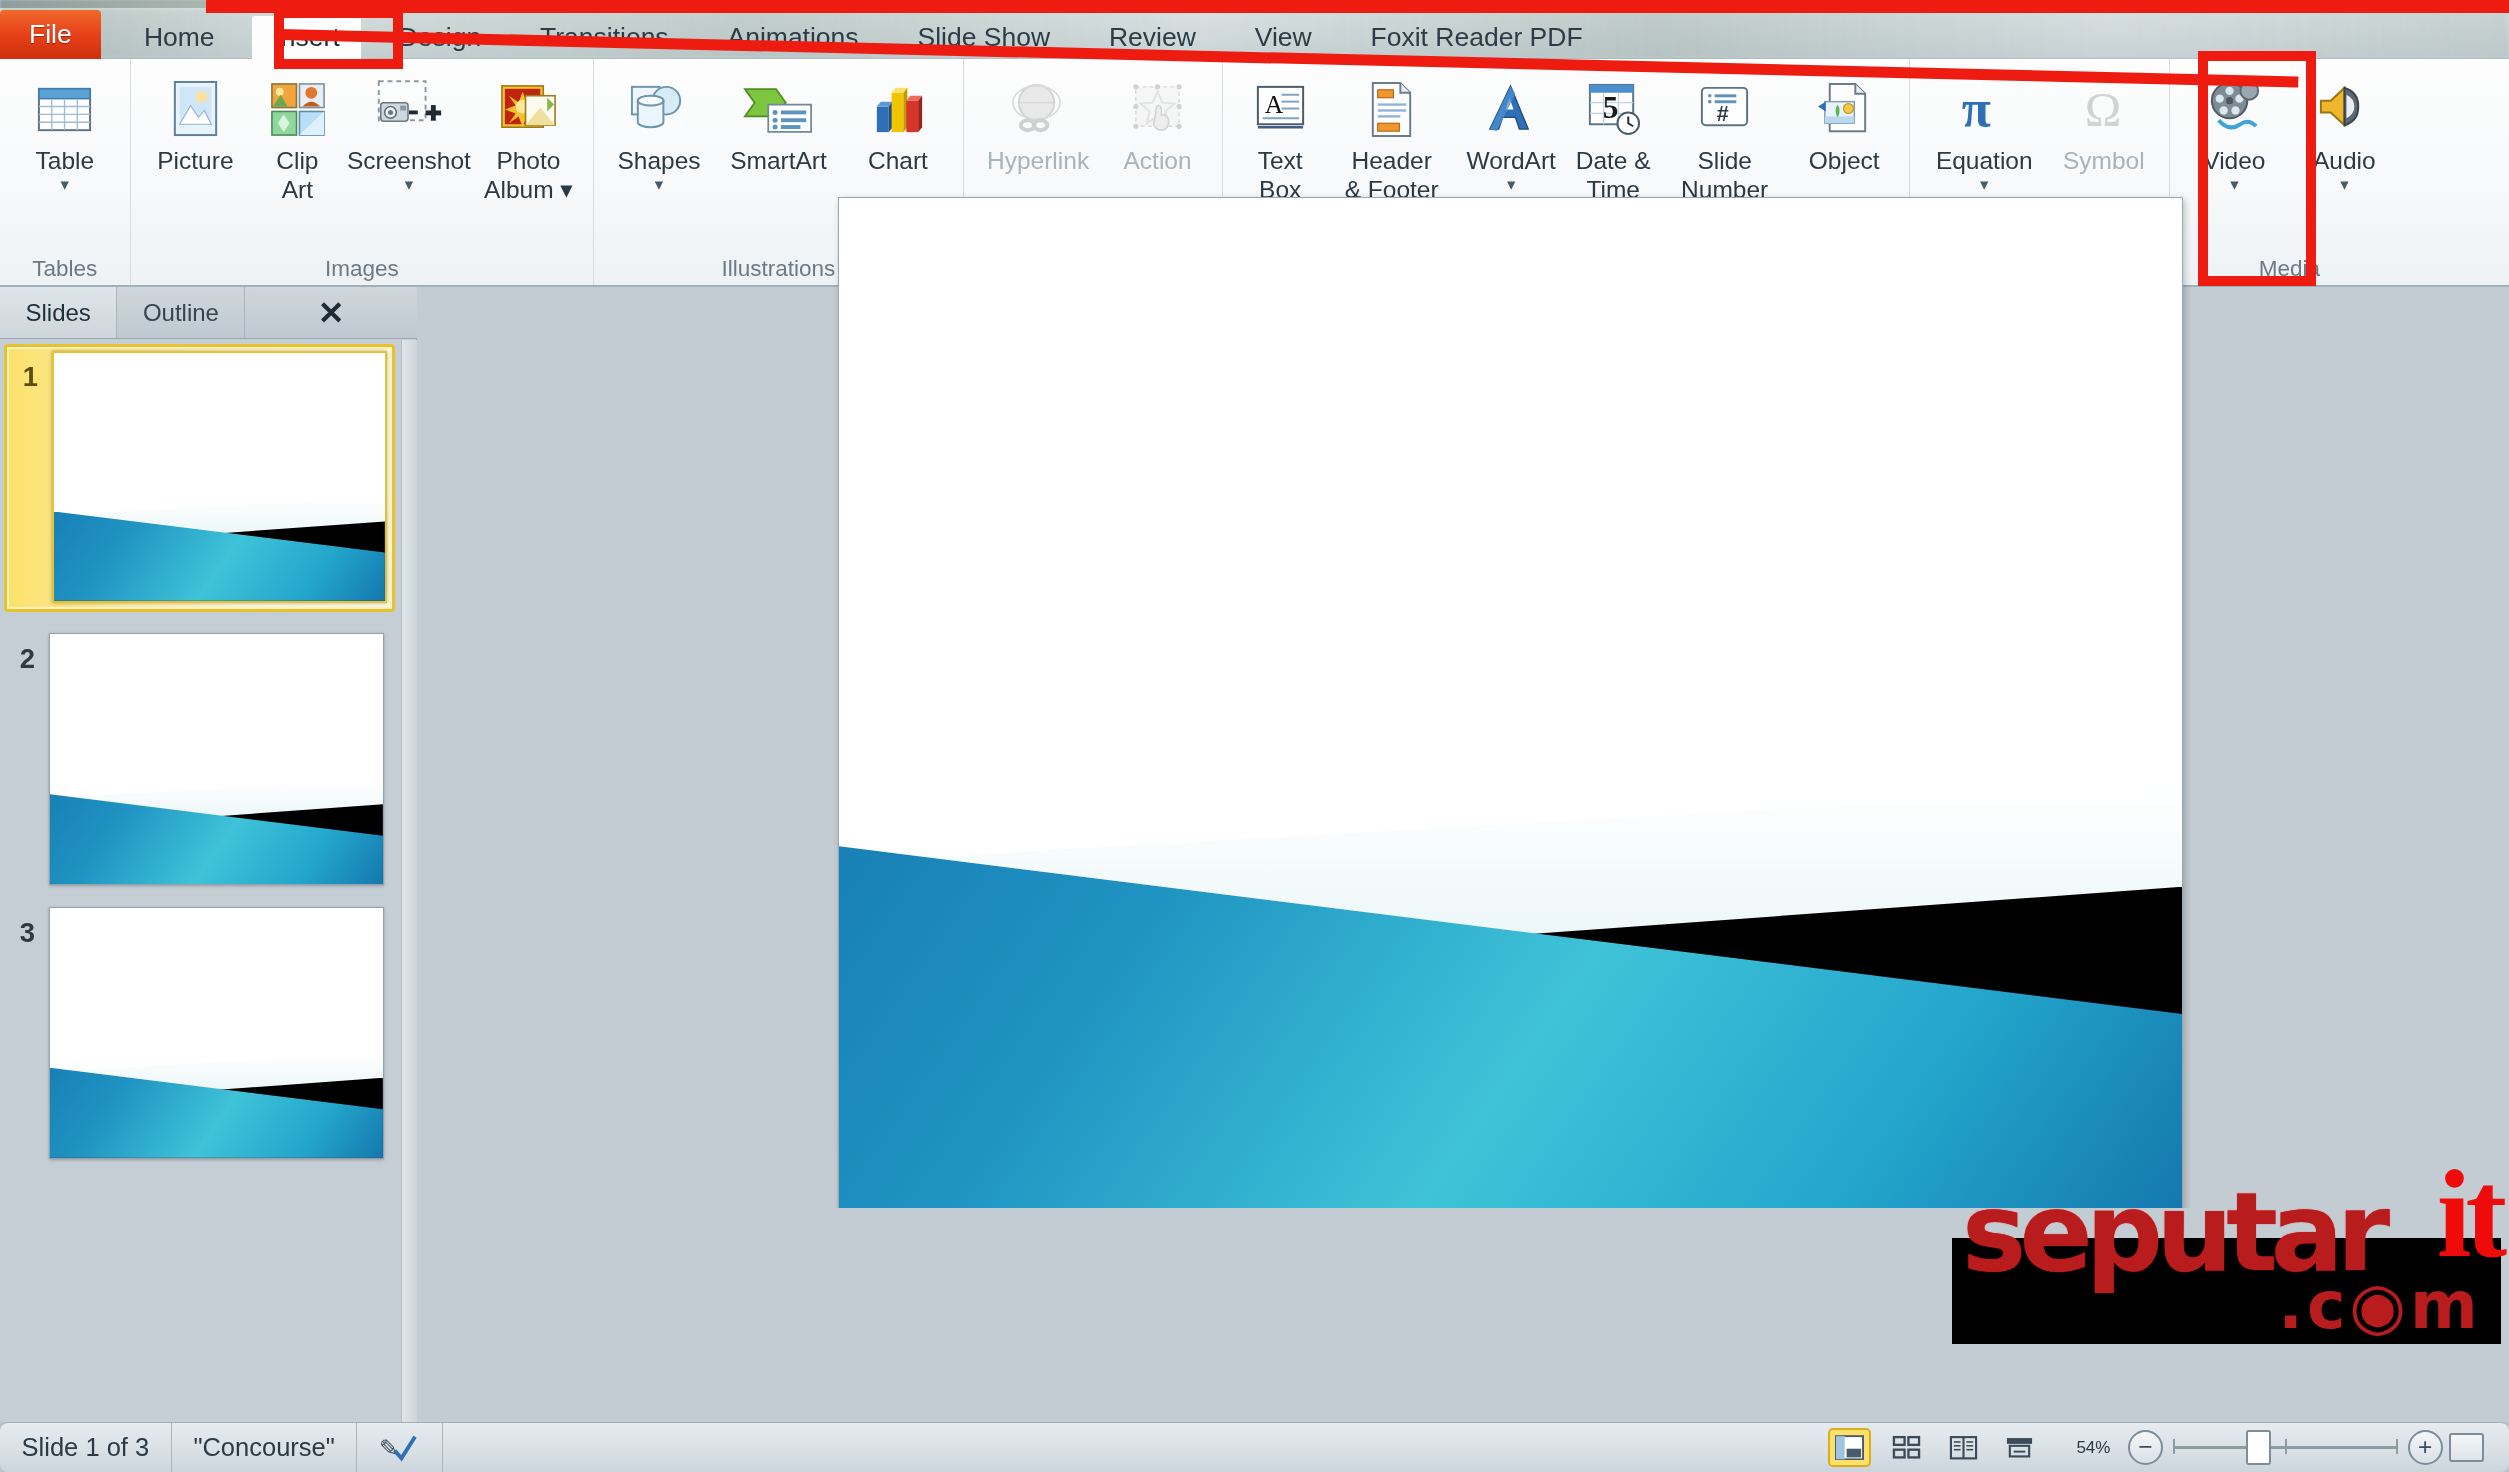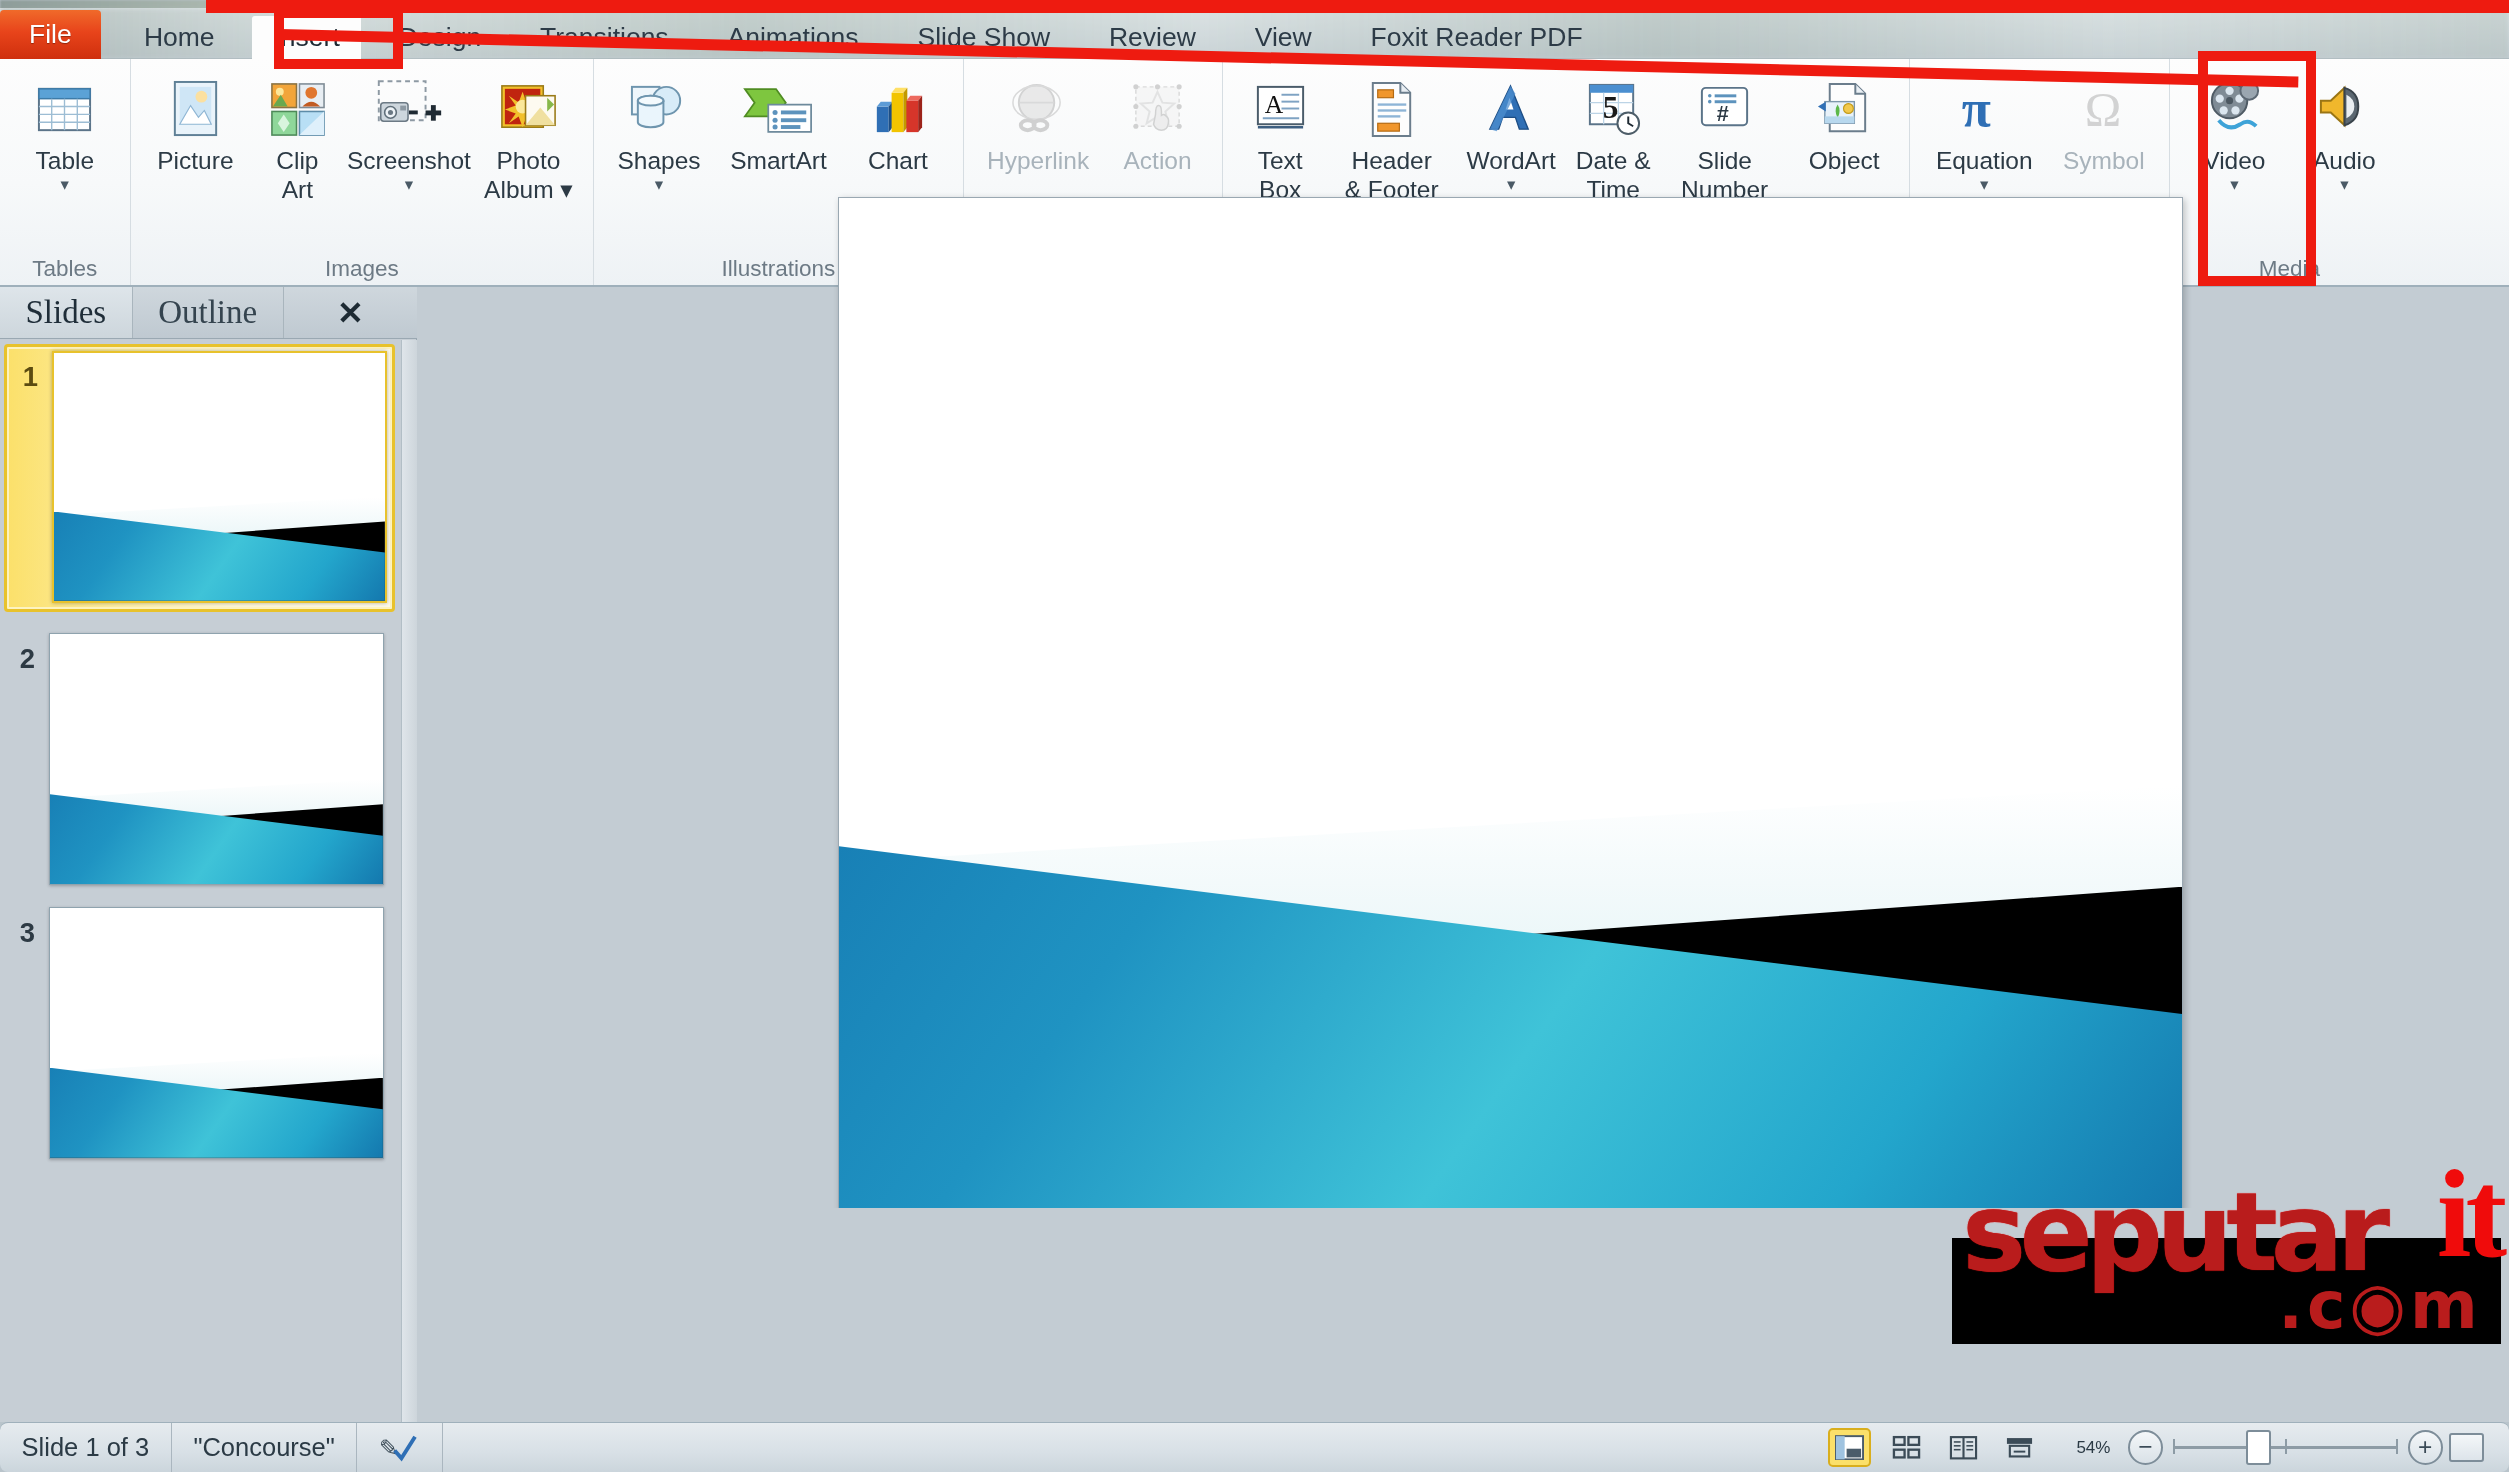--- a/index.html
+++ b/index.html
@@ -105,23 +105,23 @@
     position:absolute; left:0; top:0; width:417px; height:1135px;
     background:#c6ced5; border-right:1px solid #9aa8b2;
   }
   .pane-tabs {
     position:absolute; left:0; top:0; width:417px; height:52px;
     display:flex; align-items:stretch;
     background: linear-gradient(180deg,#cfd7dd,#bfc9d1);
     border-bottom:1px solid #9aa8b2;
   }
   .pane-tab {
-    flex: 0 0 auto; padding: 0 25.5px; font-size:33px; color:#35444f;
+    flex: 0 0 auto; padding: 0 25.5px; font-size:24px; color:#35444f;
     display:flex; align-items:center; justify-content:center;
-    border-right:1px solid #a9b5bd; cursor:default;font-family:Liberation Serif, serif;
+    border-right:1px solid #a9b5bd; cursor:default;
   }
   .pane-tab.active {
     background: linear-gradient(180deg,#dee5ea,#cdd6dc);
     color:#1f2d38;
   }
   .pane-close {
     flex:1; display:flex; align-items:center; justify-content:center;
     font-size:32px; font-weight:700; color:#1d2a33; cursor:default;
   }
   .thumbs { position:absolute; left:0; top:53px; width:401px; bottom:0; overflow:hidden; }

